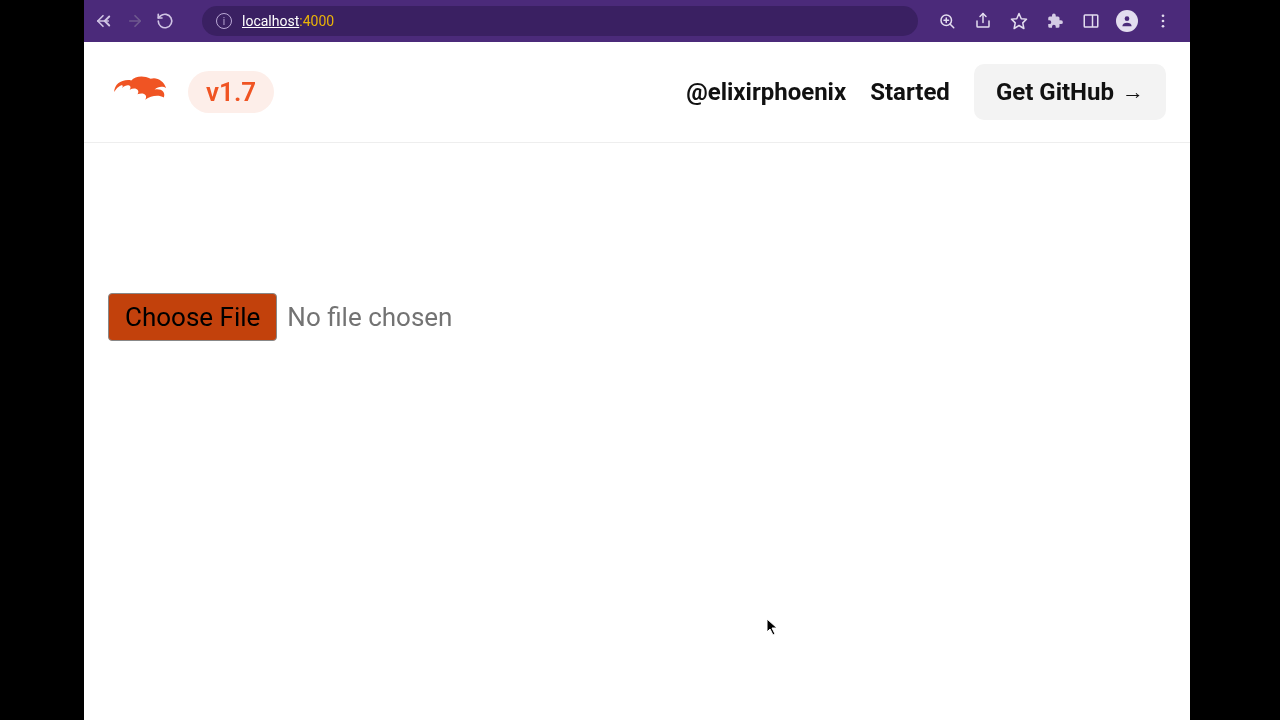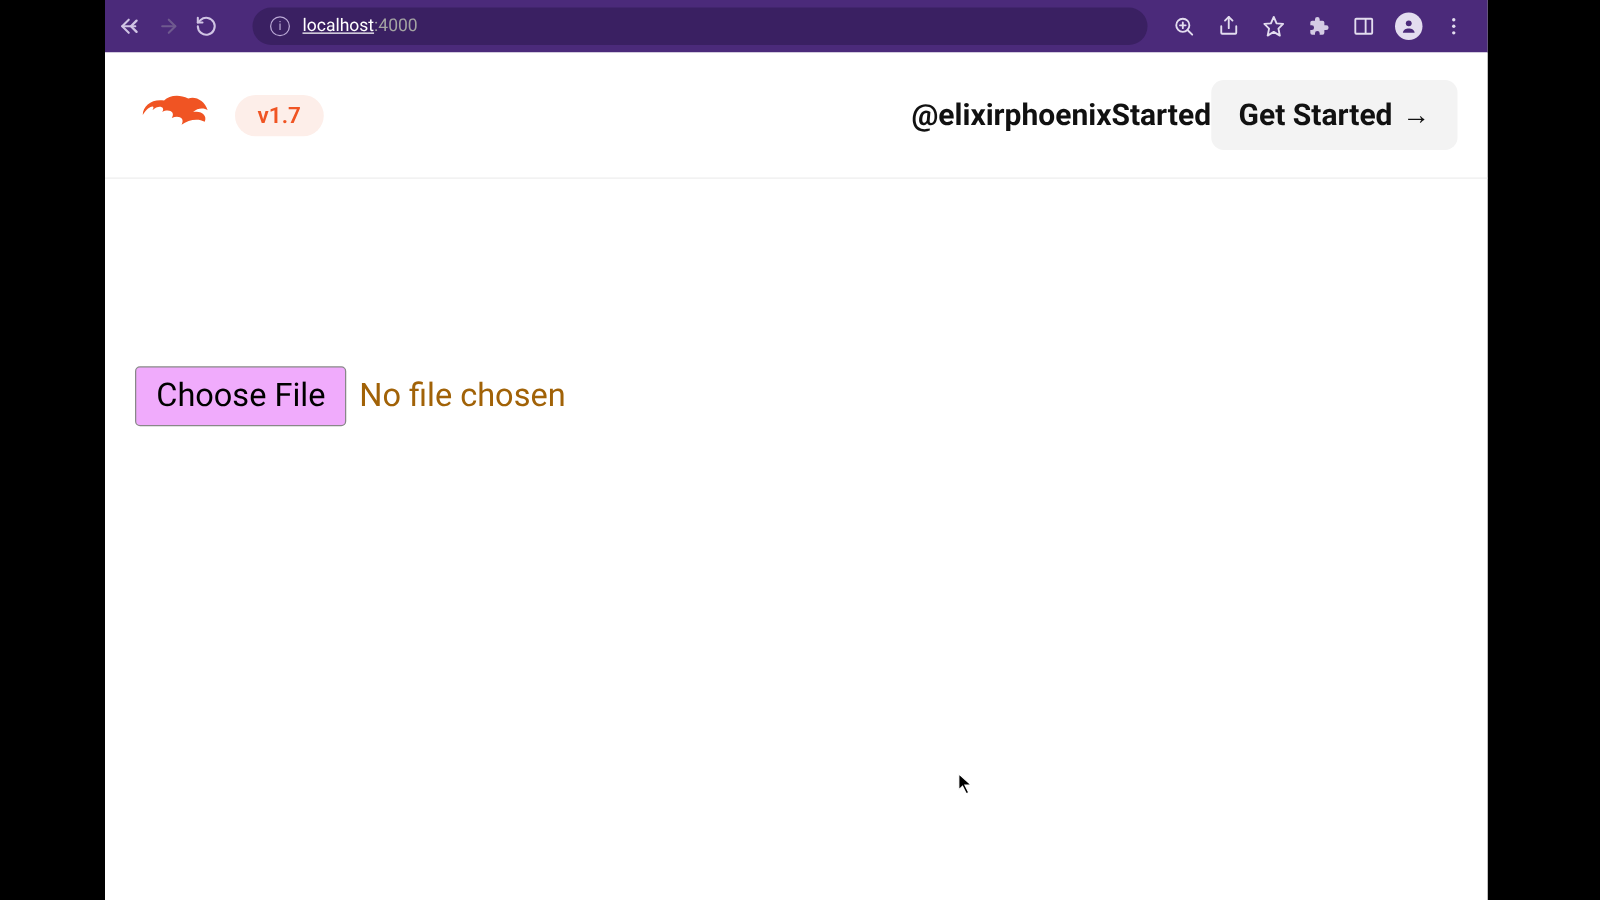--- a/index.html
+++ b/index.html
@@ -57,21 +57,21 @@
       border: 1.5px solid #bba9d6;
       border-radius: 50%;
       display: inline-flex;
       align-items: center;
       justify-content: center;
       font-size: 10px;
       color: #bba9d6;
       flex-shrink: 0;
     }
     .url-host { color: #fff; text-decoration: underline; }
-    .url-port { color: #a3a3a3; }
+    .url-port { color: #eab308; }
     .toolbar-right {
       display: flex;
       align-items: center;
       gap: 14px;
       padding-right: 6px;
     }
     .toolbar-right .nav-icon { color: #e3ddef; }
     .avatar-circle {
       width: 22px; height: 22px;
       background: #e3ddef;
@@ -100,28 +100,29 @@
     }
     .phoenix-logo {
       width: 62px;
       height: 42px;
     }
     .phoenix-logo svg { width: 100%; height: 100%; }
     .version-badge {
       background: #fdeee9;
       color: #f05423;
       font-weight: 600;
-      font-size: 18px;
+      font-size: 26px;
       padding: 6px 18px;
       border-radius: 22px;
       text-align: center;
     }
     .header-right {
       display: flex;
       align-items: center;
+      gap: 24px;
     }
     .nav-link {
       font-size: 24px;
       font-weight: 700;
       color: #111;
       text-decoration: none;
       cursor: pointer;
     }
     .get-started-btn {
       background: #f3f3f3;
@@ -138,31 +139,31 @@
     .arrow { font-size: 22px; }
     .content {
       padding: 150px 24px 0;
     }
     .file-input-wrap {
       display: flex;
       align-items: center;
       font-size: 26px;
     }
     .choose-file-btn {
-      background: #f0abfc;
+      background: #c2410c;
       border: 1px solid #888;
       border-radius: 4px;
       padding: 8px 16px;
       font-size: 26px;
       font-family: inherit;
       cursor: pointer;
     }
     .file-status {
       margin-left: 10px;
-      color: #a16207;
+      color: #737373;
     }
     .cursor {
       position: absolute;
       left: 766px;
       top: 618px;
       width: 14px;
       height: 18px;
       pointer-events: none;
     }
   </style>
@@ -257,21 +258,21 @@
           <svg viewBox="0 0 80 50" fill="#f05423">
             <path d="M8 25 C8 15, 18 8, 30 10 C35 5, 45 3, 55 8 C62 5, 72 10, 75 20 C72 18, 65 17, 60 22 C68 20, 75 25, 72 32 C65 28, 55 30, 48 35 C52 28, 45 25, 38 28 C42 22, 35 18, 28 22 C32 16, 24 14, 18 20 C22 14, 14 15, 8 25 Z M50 12 C52 11 54 11 55 12 C54 13 52 13 50 12 Z"></path>
           </svg>
         </div>
         <div class="version-badge">v1.7</div>
       </div>
       <div class="header-right">
         <a class="nav-link">@elixirphoenix</a>
         <a class="nav-link">Started</a>
         <div class="get-started-btn">
-          <span>Get Started</span>
+          <span>Get GitHub</span>
           <span class="arrow">→</span>
         </div>
       </div>
     </div>
 
     <div class="content">
       <div class="file-input-wrap">
         <button class="choose-file-btn">Choose File</button>
         <span class="file-status">No file chosen</span>
       </div>

